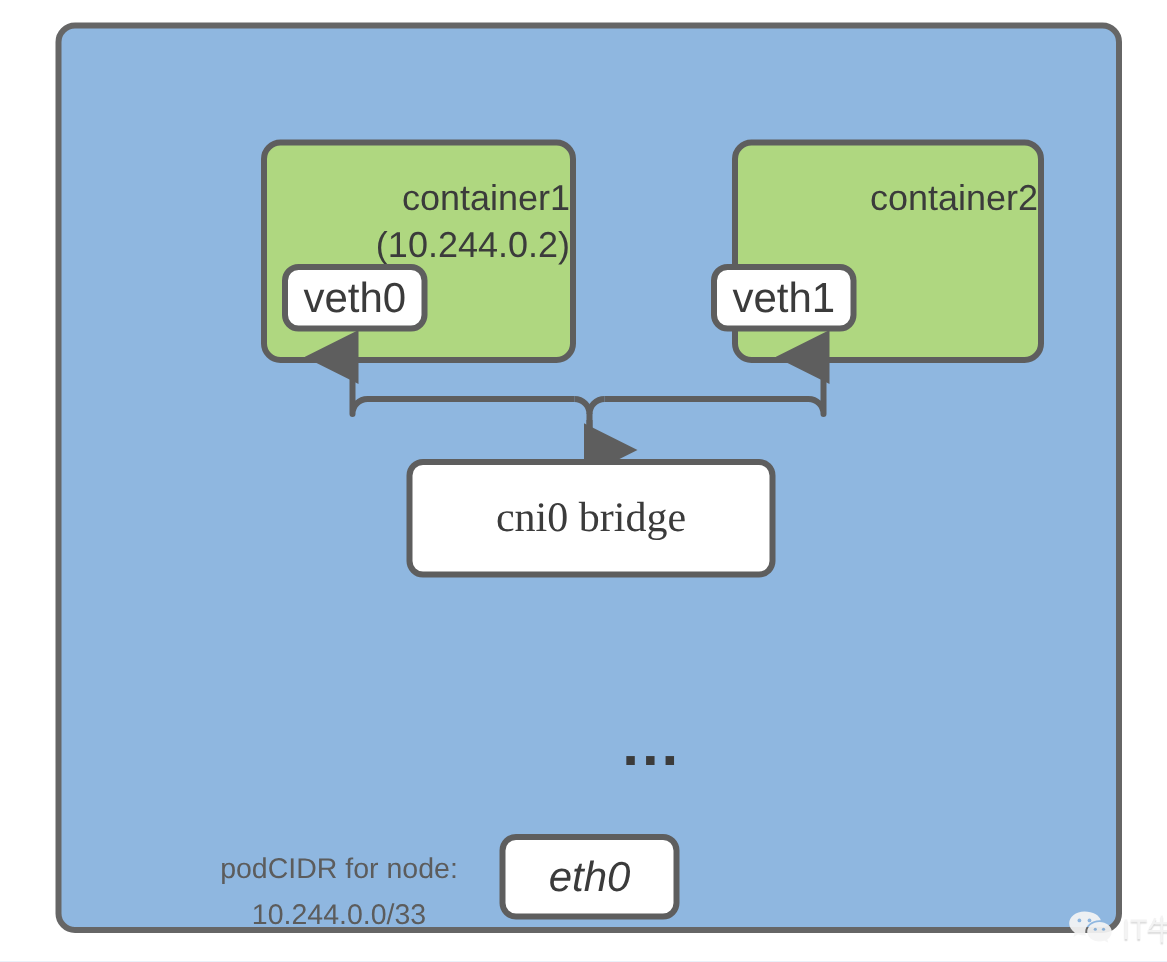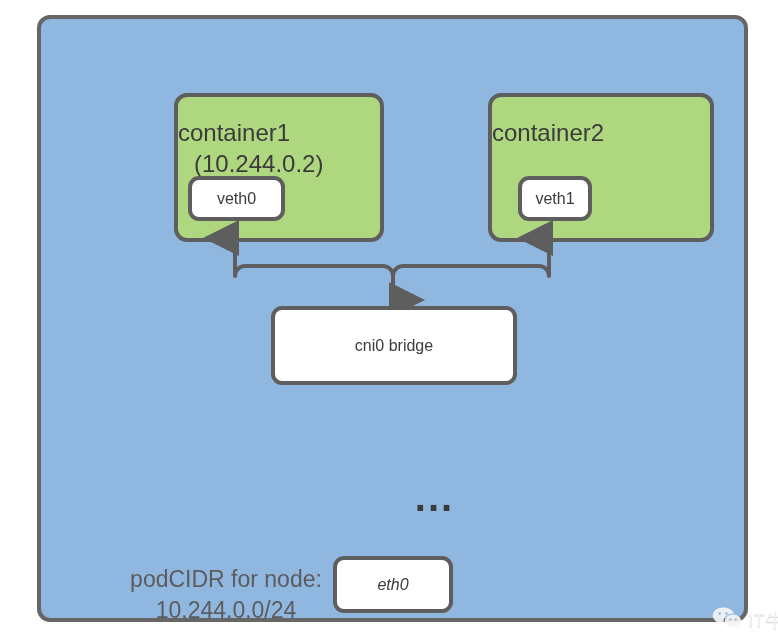--- a/index.html
+++ b/index.html
@@ -33,24 +33,24 @@
     border-radius: 13px;
   }
 
   
   .container-box {
     position: absolute;
     box-sizing: border-box;
     background: #AFD780;
     border: 4px solid #5E5E5E;
     border-radius: 13px;
-    text-align: left;
+    text-align: right;
   }
   .container-box.c1 { left: 133px; top: 74px; width: 210px; height: 149px; }
-  .container-box.c2 { left: 447px; top: 74px; width: 226px; height: 149px; }
+  .container-box.c2 { left: 447px; top: 74px; width: 208px; height: 149px; }
 
   .container-label {
     position: absolute;
     left: 0;
     right: 0;
     top: 20px;
     color: #3B3B3B;
     font-size: 24px;
     line-height: 31px;
     white-space: nowrap;
@@ -74,28 +74,28 @@
     background: #FFFFFF;
     border: 4px solid #5E5E5E;
     border-radius: 11px;
     display: flex;
     flex-direction: column;
     align-items: center;
     justify-content: center;
     color: #3B3B3B;
   }
   .white-box .txt {
-    font-size: 16px;
+    font-size: 28px;
     line-height: 31px;
     white-space: nowrap;
   }
 
   .veth0 { left: 188px; top: 176px; width: 97px; height: 45px; }
-  .veth1 { left: 518px; top: 176px; width: 74px; height: 45px; }
-  .cni0  { left: 271px; top: 306px; width: 246px; height: 79px; }
+  .veth1 { left: 474px; top: 176px; width: 97px; height: 45px; }
+  .cni0  { left: 271px; top: 306px; width: 246px; height: 79px; font-family: Liberation Serif, serif; }
   .eth0  { left: 333px; top: 556px; width: 120px; height: 57px; font-style: italic; }
 
   
   .connector {
     position: absolute;
     left: 0;
     top: 0;
     width: 778px;
     height: 641px;
     pointer-events: none;
@@ -116,21 +116,21 @@
   }
 
   
   .podcidr {
     position: absolute;
     left: 63px;
     top: 545px;
     width: 244px;
     text-align: center;
     color: #5C5C5C;
-    font-size: 23px;
+    font-size: 19px;
     line-height: 31px;
   }
 
   
   .watermark {
     position: absolute;
     left: 671px;
     top: 587px;
     display: flex;
     align-items: center;
@@ -159,21 +159,21 @@
     </div>
 
     <div class="container-box c2">
       <div class="container-label">container2</div>
     </div>
 
     <div class="ellipsis">...</div>
 
     <div class="podcidr">
       <div>podCIDR for node:</div>
-      <div>10.244.0.0/24</div>
+      <div>10.244.0.0/33</div>
     </div>
 
     <div class="watermark">
       <span class="wm-icon">
         <svg width="30" height="24" viewBox="0 0 30 24" xmlns="http://www.w3.org/2000/svg">
           <path d="M11 1.6C5.2 1.6 0.8 5.2 0.8 9.5c0 2.4 1.4 4.6 3.6 6.1L3.6 18.6l3.1-1.6c1.3 0.4 2.8 0.6 4.3 0.6 0.3 0 0.6 0 0.9 0-0.3-0.7-0.4-1.5-0.4-2.3 0-4.3 4.2-7.8 9.5-7.8 0.3 0 0.6 0 0.9 0C21.1 4.2 16.6 1.6 11 1.6z" fill="#F5F5F5"></path>
           <circle cx="7.6" cy="7.6" r="1.25" fill="#8FB7E0"></circle>
           <circle cx="14.3" cy="7.6" r="1.25" fill="#8FB7E0"></circle>
           <path d="M29.2 15.1c0-3.6-3.7-6.5-8.2-6.5s-8.2 2.9-8.2 6.5c0 3.6 3.7 6.5 8.2 6.5 1.1 0 2.2-0.2 3.2-0.5l2.7 1.4-0.7-2.2C28 19.1 29.2 17.2 29.2 15.1z" fill="#F5F5F5"></path>
           <circle cx="18.2" cy="13.5" r="1.05" fill="#8FB7E0"></circle>

